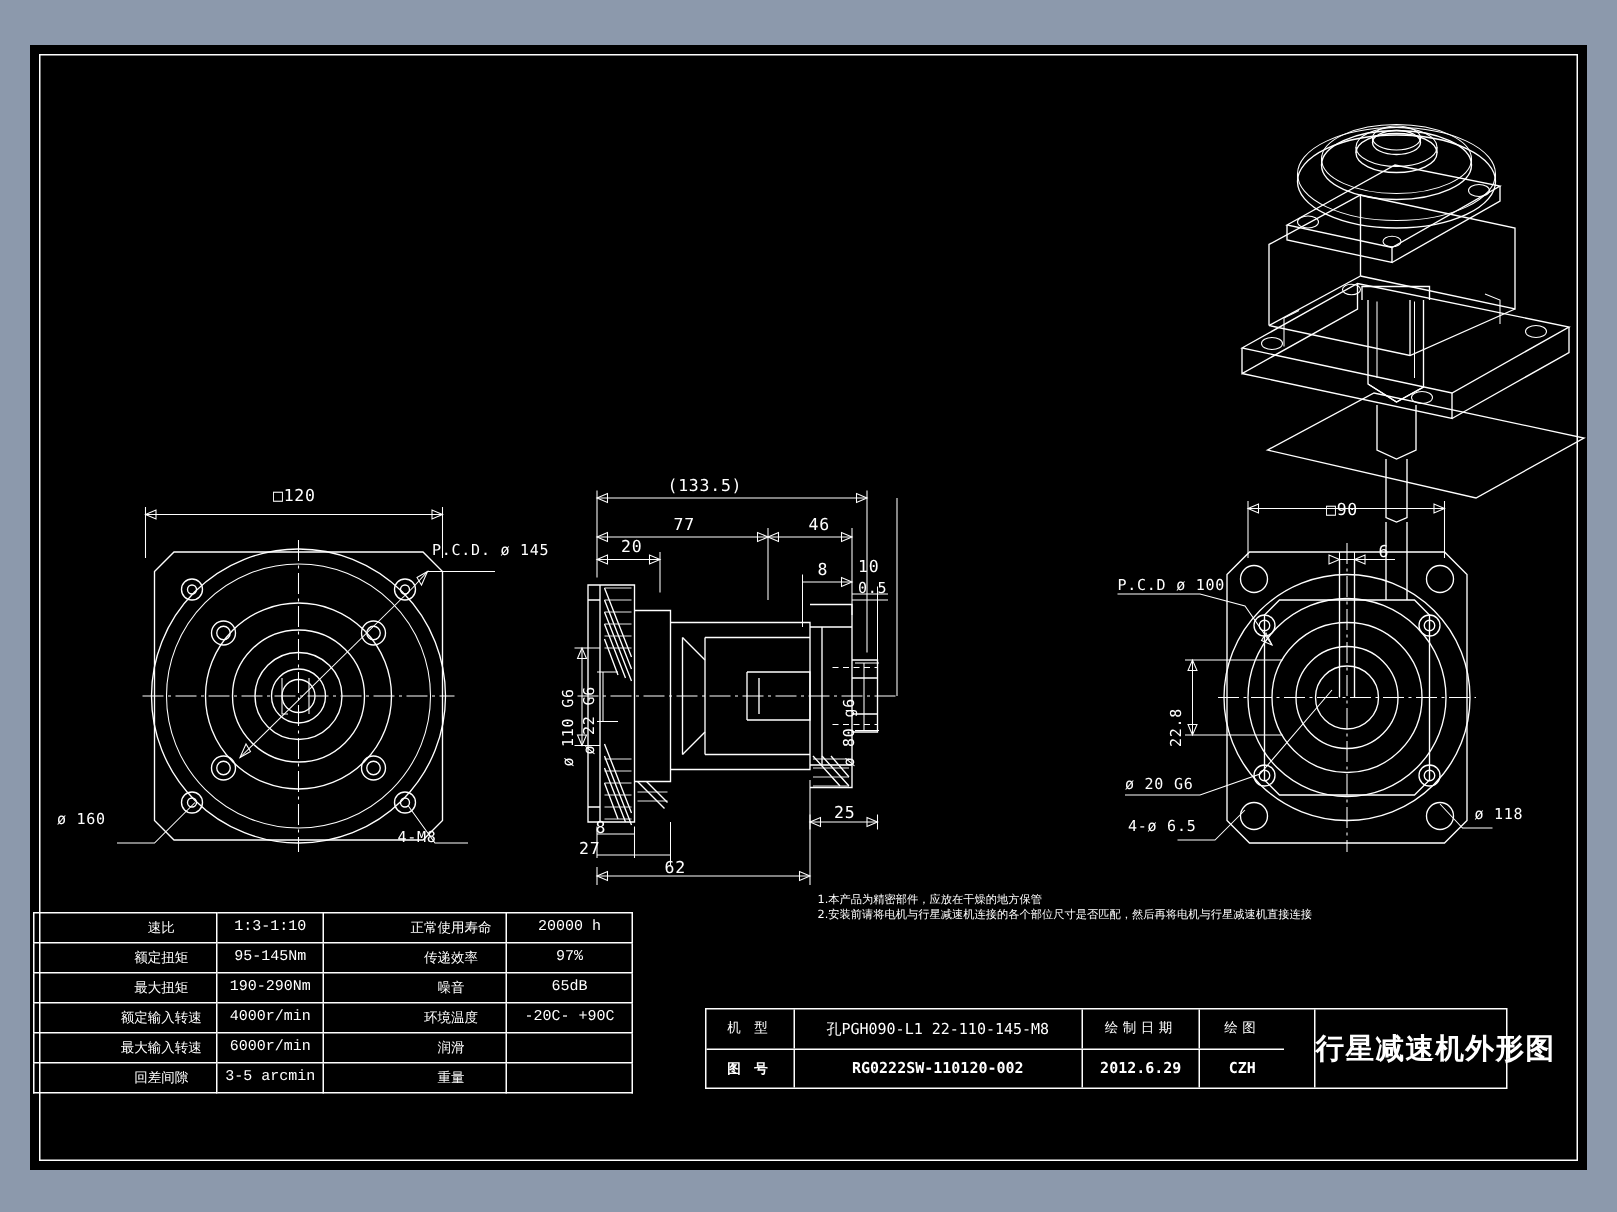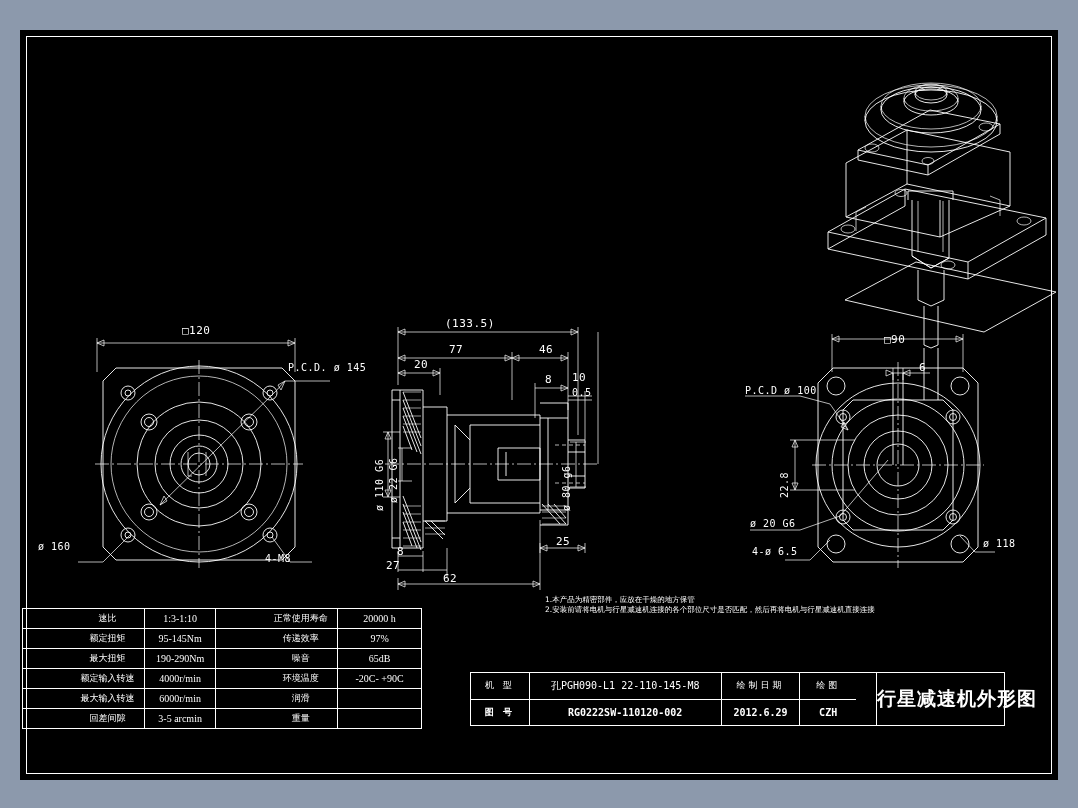--- a/index.html
+++ b/index.html
@@ -39,21 +39,21 @@
     table-layout:fixed;
   }
   #spec-table td{
     border:1px solid #ffffff;
     color:#ffffff;
     text-align:center;
     vertical-align:middle;
     height:19px;
     padding:0;
     font-size:10px;
-    font-family:Liberation Serif, serif;
+    font-family:Liberation Mono, monospace;
     overflow:hidden;
   }
   #spec-table td.lab{
     font-family:"DejaVu Sans","Liberation Sans",sans-serif;
     font-size:9px;
     letter-spacing:0px;
     padding-left:48px;
   }
   .cw1{width:26%;}
   .cw2{width:22%;}

